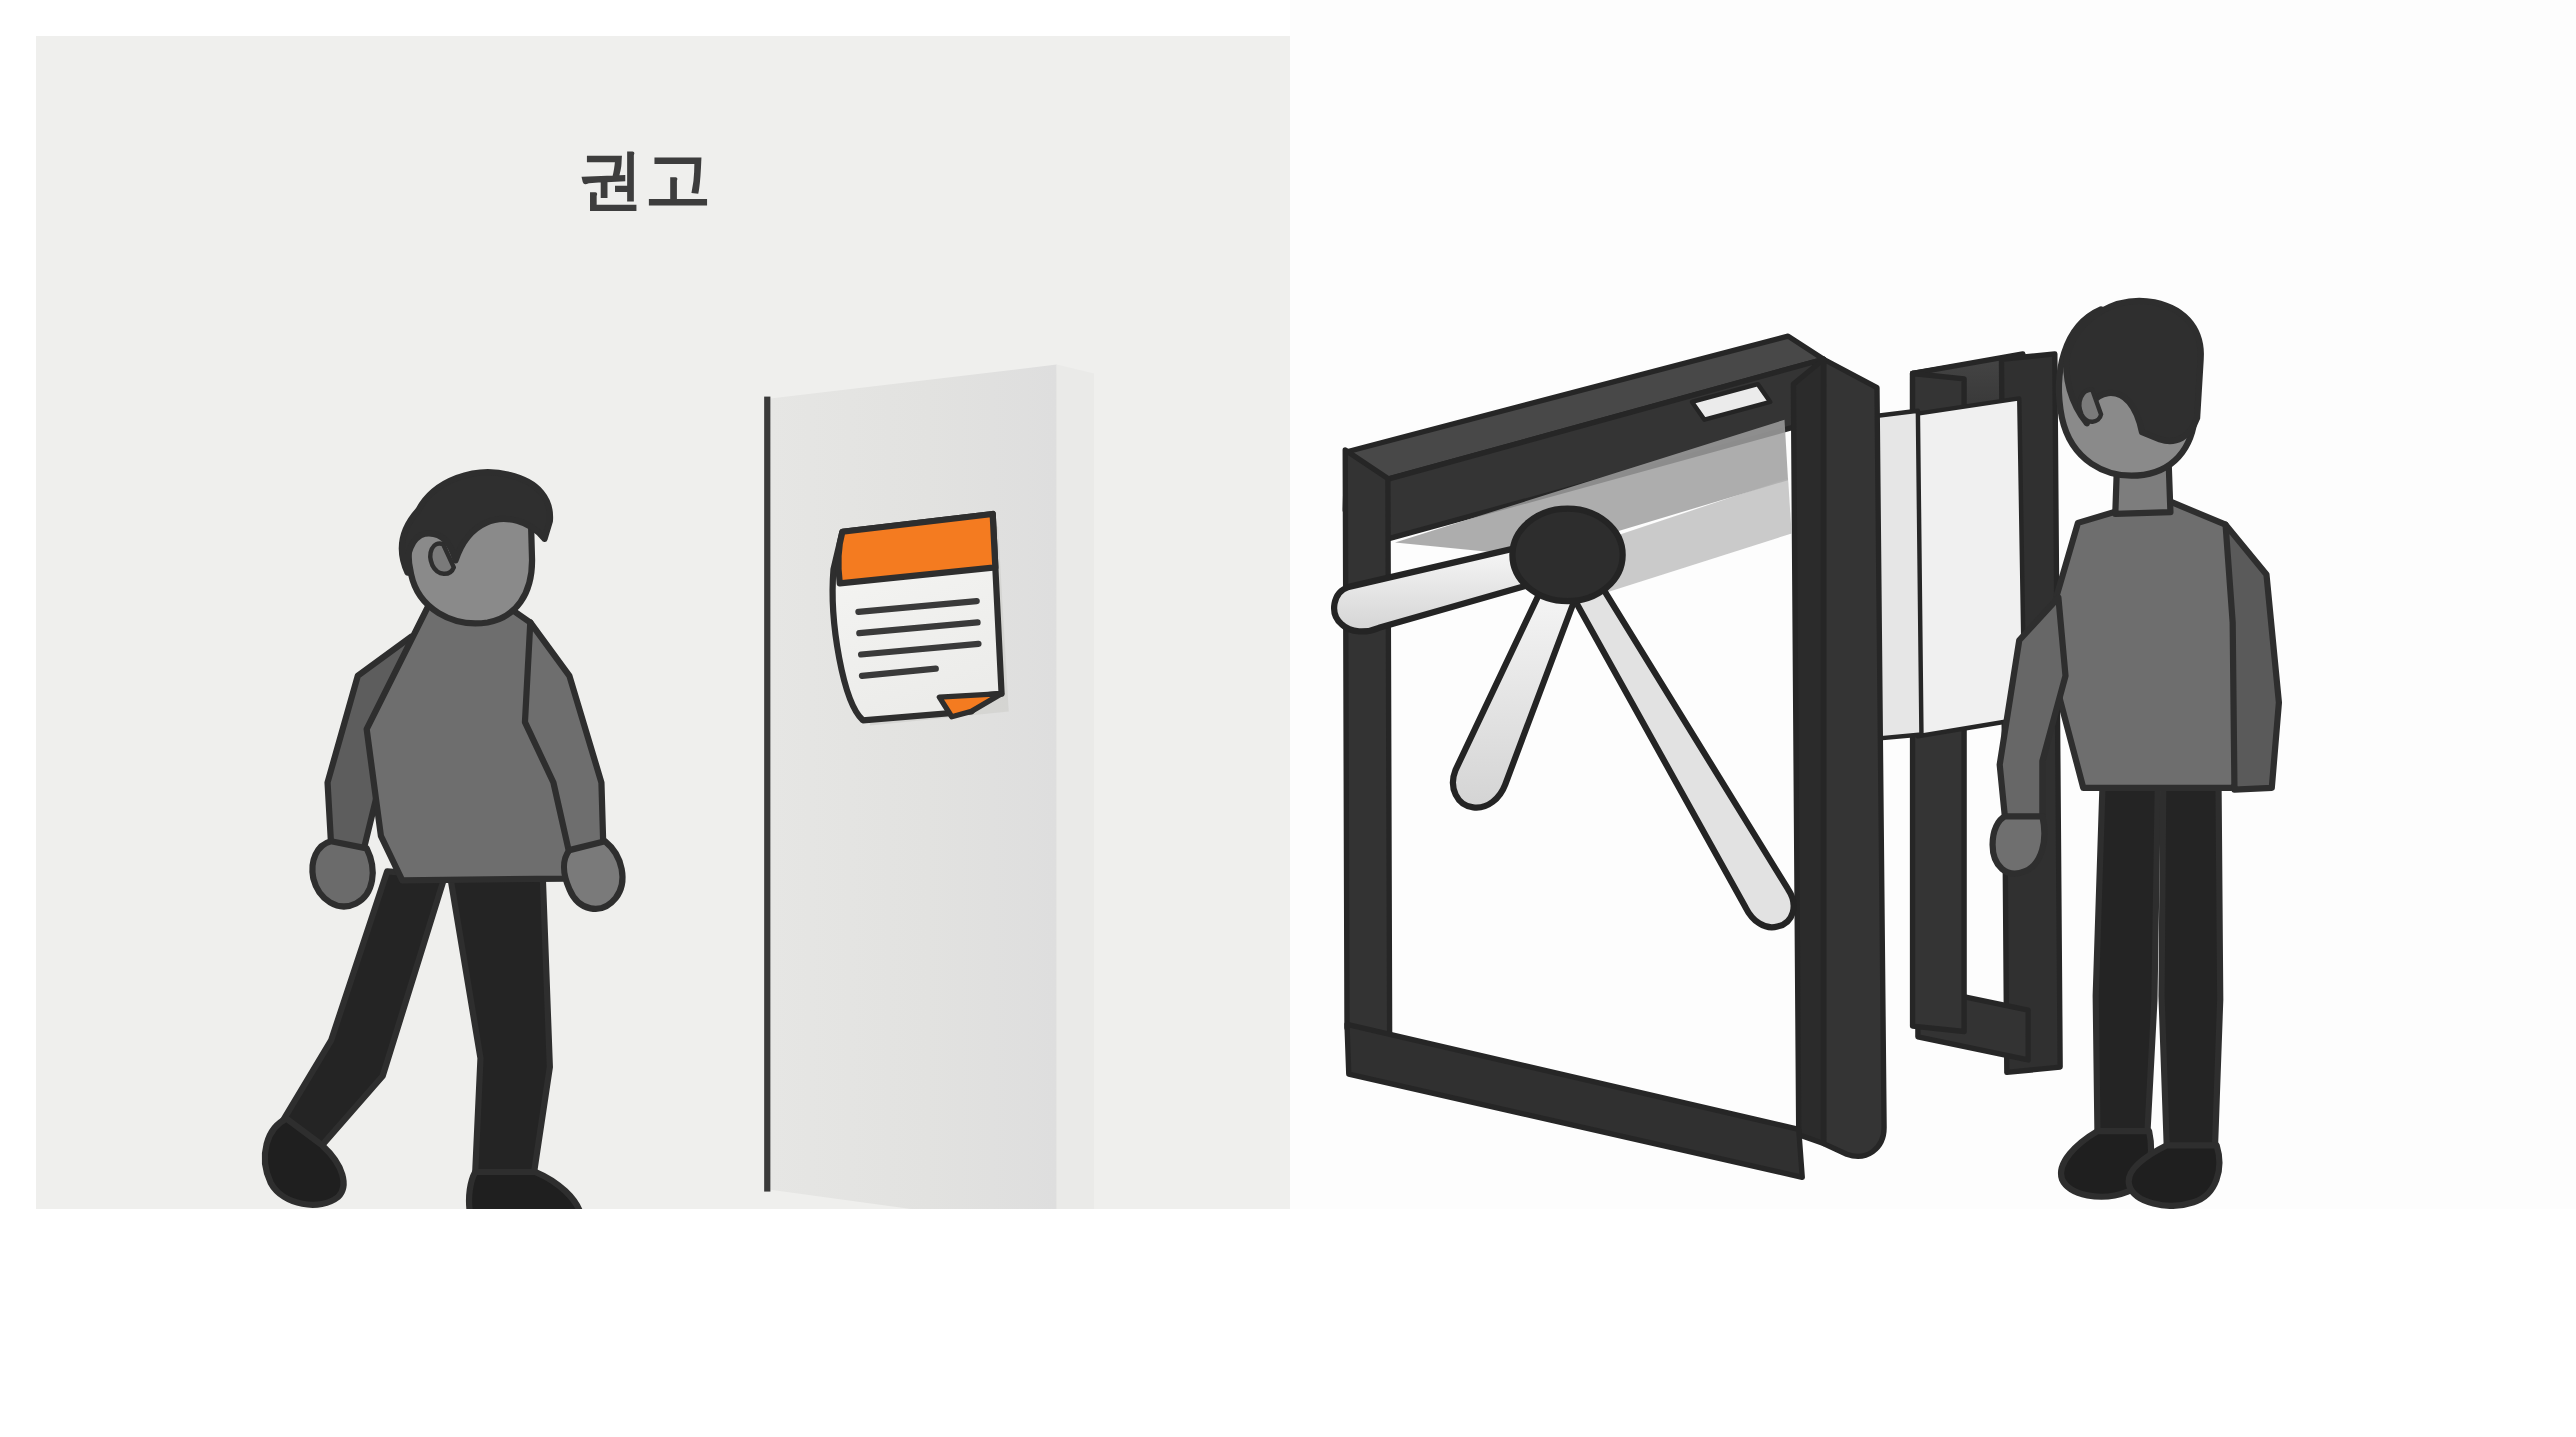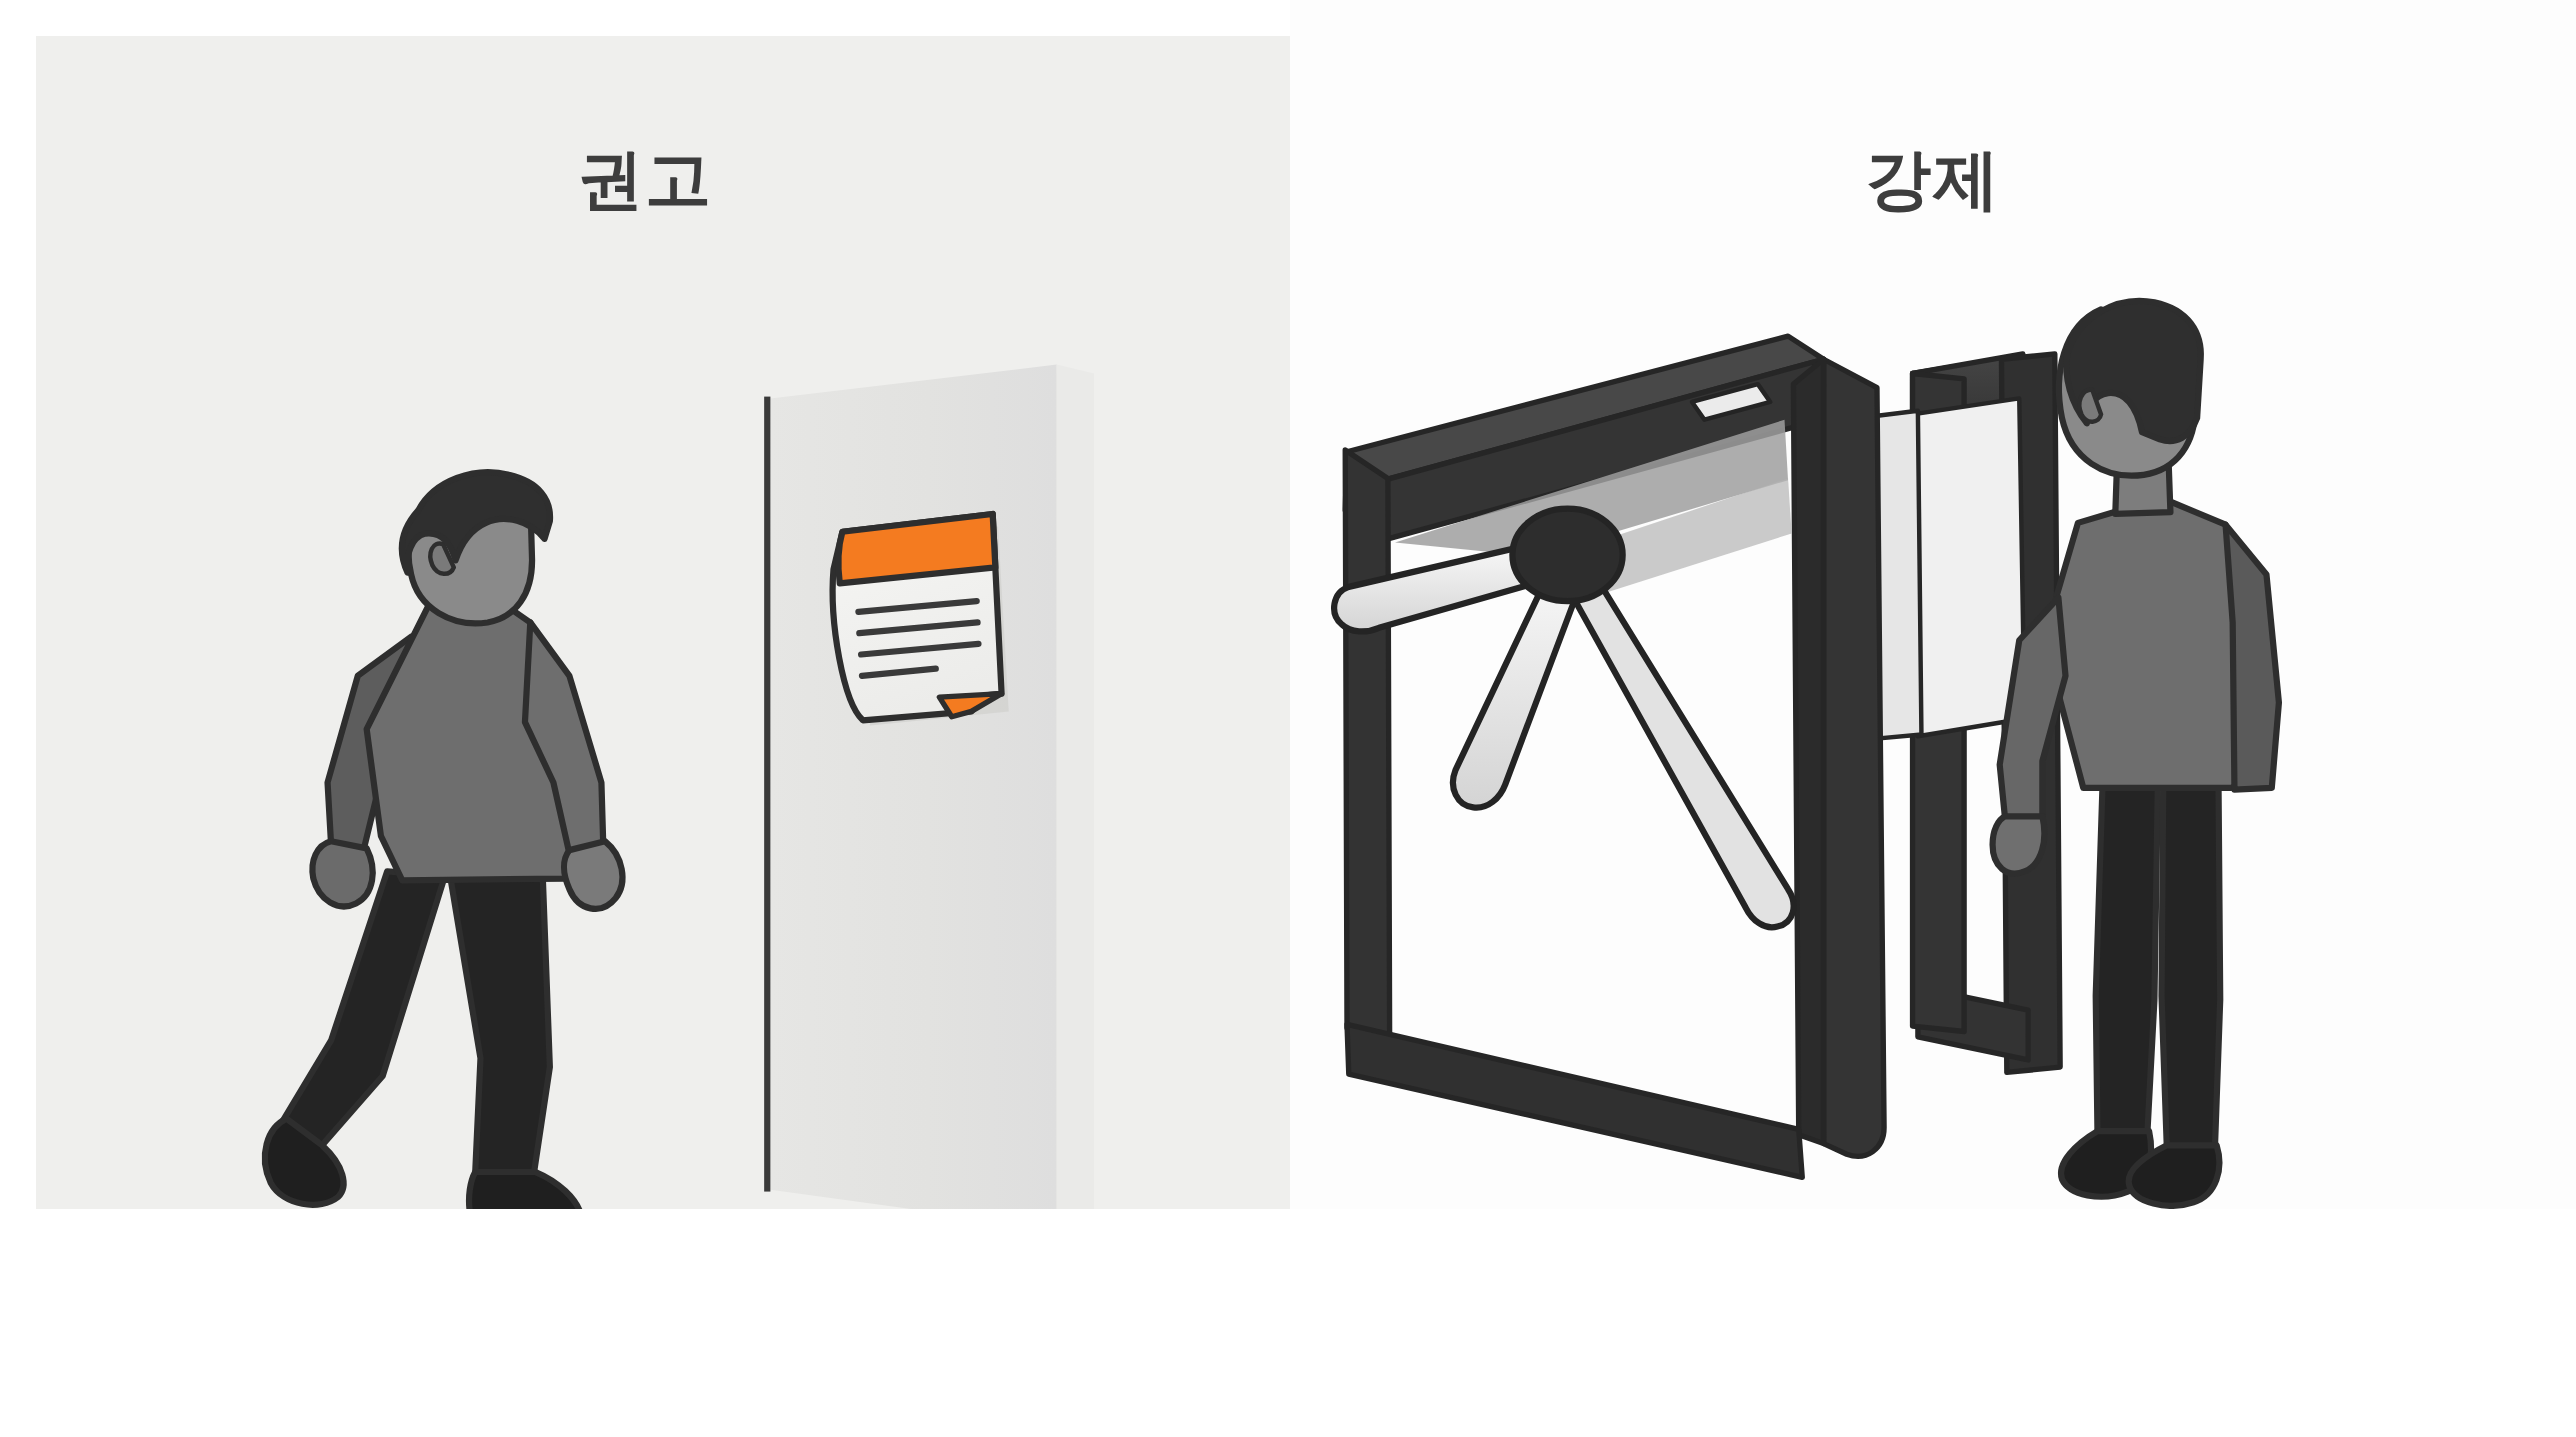--- a/index.html
+++ b/index.html
@@ -253,17 +253,16 @@
 
         <path d="M874,398 C 886,356 930,332 972,340 C 1010,348 1026,374 1024,404
                  L1020,470 C 1012,492 996,500 978,494 L958,486
                  C 952,456 938,440 920,442 C 904,444 896,458 896,476
                  C 878,454 870,424 874,398 Z" fill="#2f2f2f"></path>
 
         <path d="M902,438 C 890,438 884,452 890,466 C 896,478 910,476 912,466 Z" fill="#7a7a7a" stroke-width="5"></path>
       </g>
     </svg>
 
-    <div class="panel-title" id="title-right">강제</div>
   </div>
 
 </div>
 
 
 </body></html>

